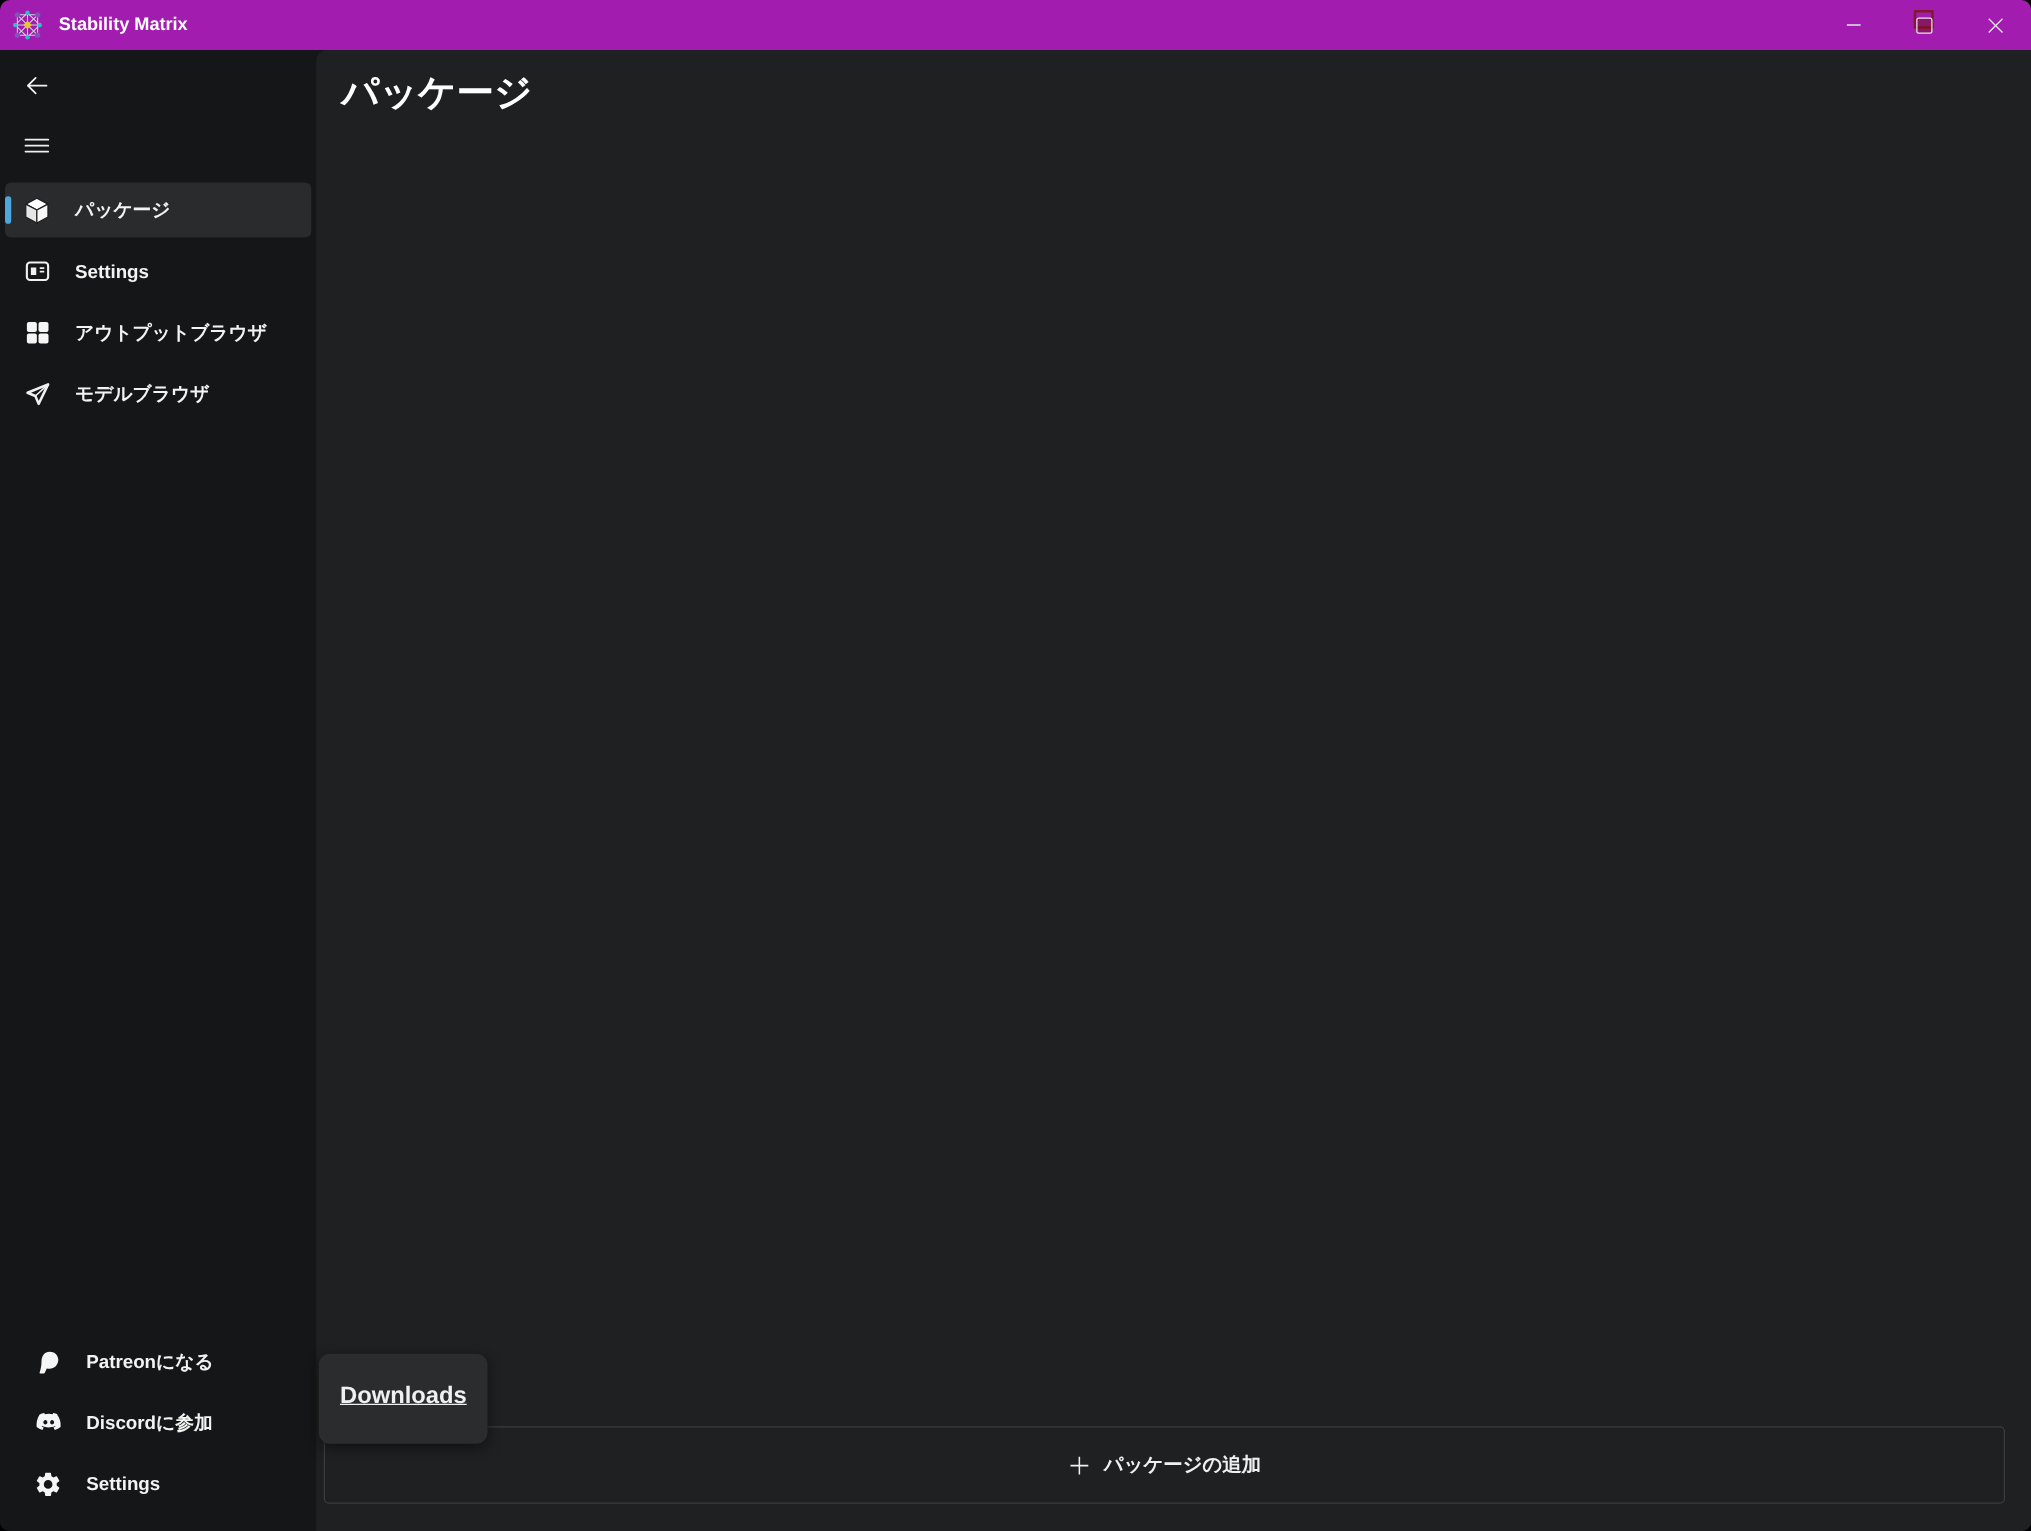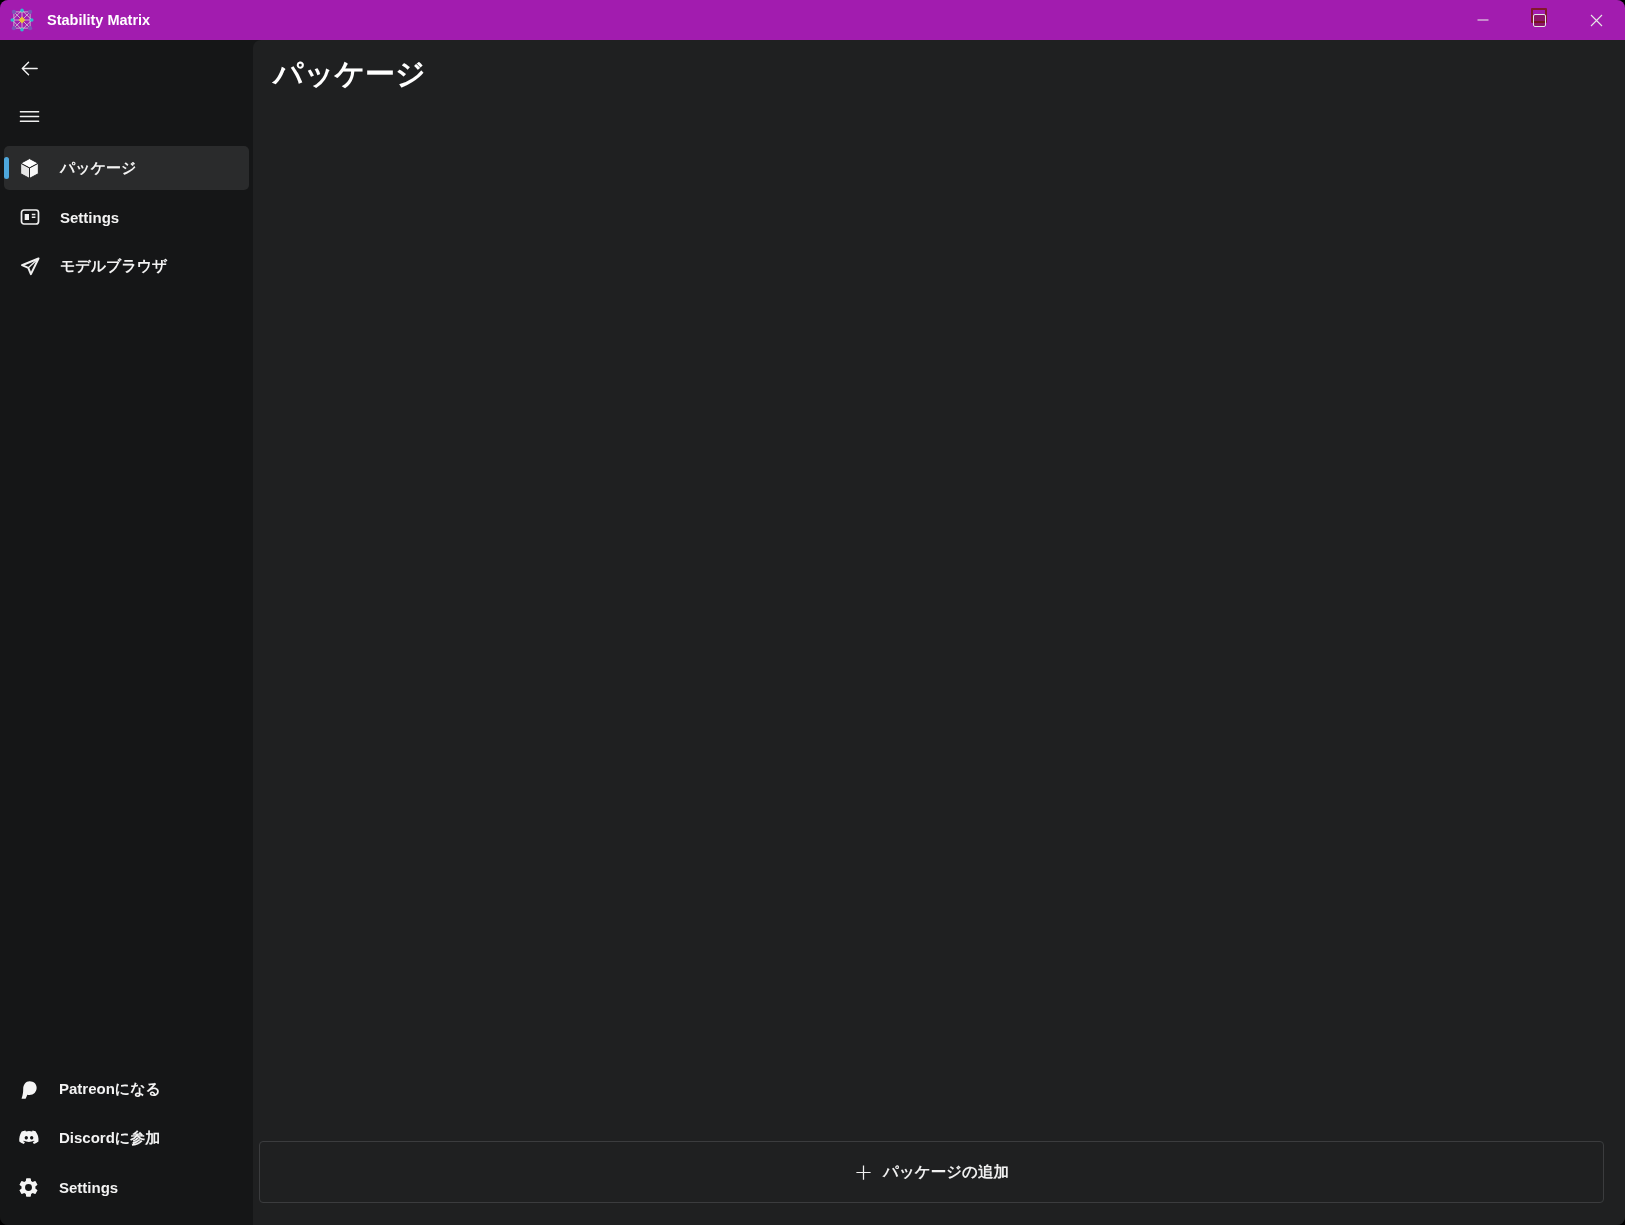--- a/index.html
+++ b/index.html
@@ -19,21 +19,21 @@
   .main{flex:1;background:#1f2021;border-top-left-radius:8px;position:relative;}
   
   .icon-btn{background:transparent;border:none;width:28px;height:28px;padding:0;display:flex;align-items:center;justify-content:center;cursor:default;}
   .icon-btn.back{margin:14px 0 0 15px;}
   .icon-btn.menu{margin:20px 0 0 15px;}
   .nav{margin-top:16px;display:flex;flex-direction:column;gap:5px;padding:0 4px;}
   .nav-item{position:relative;display:flex;align-items:center;height:44px;border-radius:5px;padding-left:13px;gap:18px;color:#f3f3f3;font-size:15px;font-weight:600;cursor:default;}
   .nav-item.selected{background:#2a2b2c;}
   .nav-item.selected::before{content:"";position:absolute;left:0;top:11px;width:5px;height:22px;border-radius:3px;background:#4ea7dc;}
   .ico{width:25px;height:25px;display:flex;align-items:center;justify-content:center;flex:0 0 25px;}
-  .footer{margin-top:auto;display:flex;flex-direction:column;gap:5px;padding:0 4px 16px 3px;}
+  .footer{margin-top:auto;display:flex;flex-direction:column;gap:5px;padding:0 4px 16px 13px;}
   .lbl{white-space:nowrap;}
   
   .page-title{position:absolute;left:20px;top:14px;margin:0;color:#fff;font-size:30px;font-weight:700;}
   .downloads-card{position:absolute;left:2px;top:1043px;width:135px;height:72px;background:#2b2c2e;border-radius:9px;box-shadow:0 3px 10px rgba(0,0,0,.45);z-index:2;}
   .downloads-label{position:absolute;left:17px;top:23px;color:#f0f0f0;font-size:19px;font-weight:700;text-decoration:underline;cursor:default;}
   .add-package-btn{position:absolute;left:6px;top:1101px;width:1345px;height:62px;background:transparent;border:1px solid #3b3c3e;border-radius:4px;display:flex;align-items:center;justify-content:center;gap:10px;color:#f0f0f0;font-size:15.5px;font-weight:600;font-family:"Liberation Sans",sans-serif;cursor:default;z-index:1;}
 </style>
 </head>
 <body>
 
@@ -116,20 +116,31 @@
               <rect x="3.5" y="5" width="17" height="14" rx="2.5"></rect>
               <rect x="6.7" y="9" width="4.3" height="6" fill="#f0f0f0" stroke="none"></rect>
               <path d="M13.8 9.5h3.6M13.8 12.3h3.6" stroke-width="1.5"></path>
             </svg>
           </span>
           <span class="lbl">Settings</span>
         </div>
 
 
 
+        <div class="nav-item">
+          <span class="ico">
+            <svg width="24" height="24" viewBox="0 0 24 24" fill="#f5f5f5">
+              <rect x="3.5" y="3.5" width="8" height="8" rx="1.6"></rect>
+              <rect x="12.8" y="3.5" width="8" height="8" rx="1.6"></rect>
+              <rect x="3.5" y="12.8" width="8" height="8" rx="1.6"></rect>
+              <rect x="12.8" y="12.8" width="8" height="8" rx="1.6"></rect>
+            </svg>
+          </span>
+          <span class="lbl">アウトプットブラウザ</span>
+        </div>
 
         <div class="nav-item">
           <span class="ico">
             <svg width="24" height="24" viewBox="0 0 24 24" fill="none" stroke="#f0f0f0" stroke-width="2" stroke-linejoin="round">
               <path d="M20.5 4.5 4 11.2l6.3 2.6 2.6 6.3L20.5 4.5Z"></path>
               <path d="M10.3 13.8 20.5 4.5" stroke-width="1.3"></path>
             </svg>
           </span>
           <span class="lbl">モデルブラウザ</span>
         </div>
@@ -159,20 +170,23 @@
             </svg>
           </span>
           <span class="lbl">Settings</span>
         </div>
       </div>
     </aside>
 
     <main class="main">
       <h1 class="page-title">パッケージ</h1>
 
+      <div class="downloads-card">
+        <span class="downloads-label">Downloads</span>
+      </div>
 
       <button class="add-package-btn">
         <svg width="19" height="19" viewBox="0 0 20 20" stroke="#f0f0f0" stroke-width="1.3" fill="none">
             <path d="M10 2.5v15M2.5 10h15"></path>
           </svg>
         <span>パッケージの追加</span>
       </button>
     </main>
   </div>
 </div>

